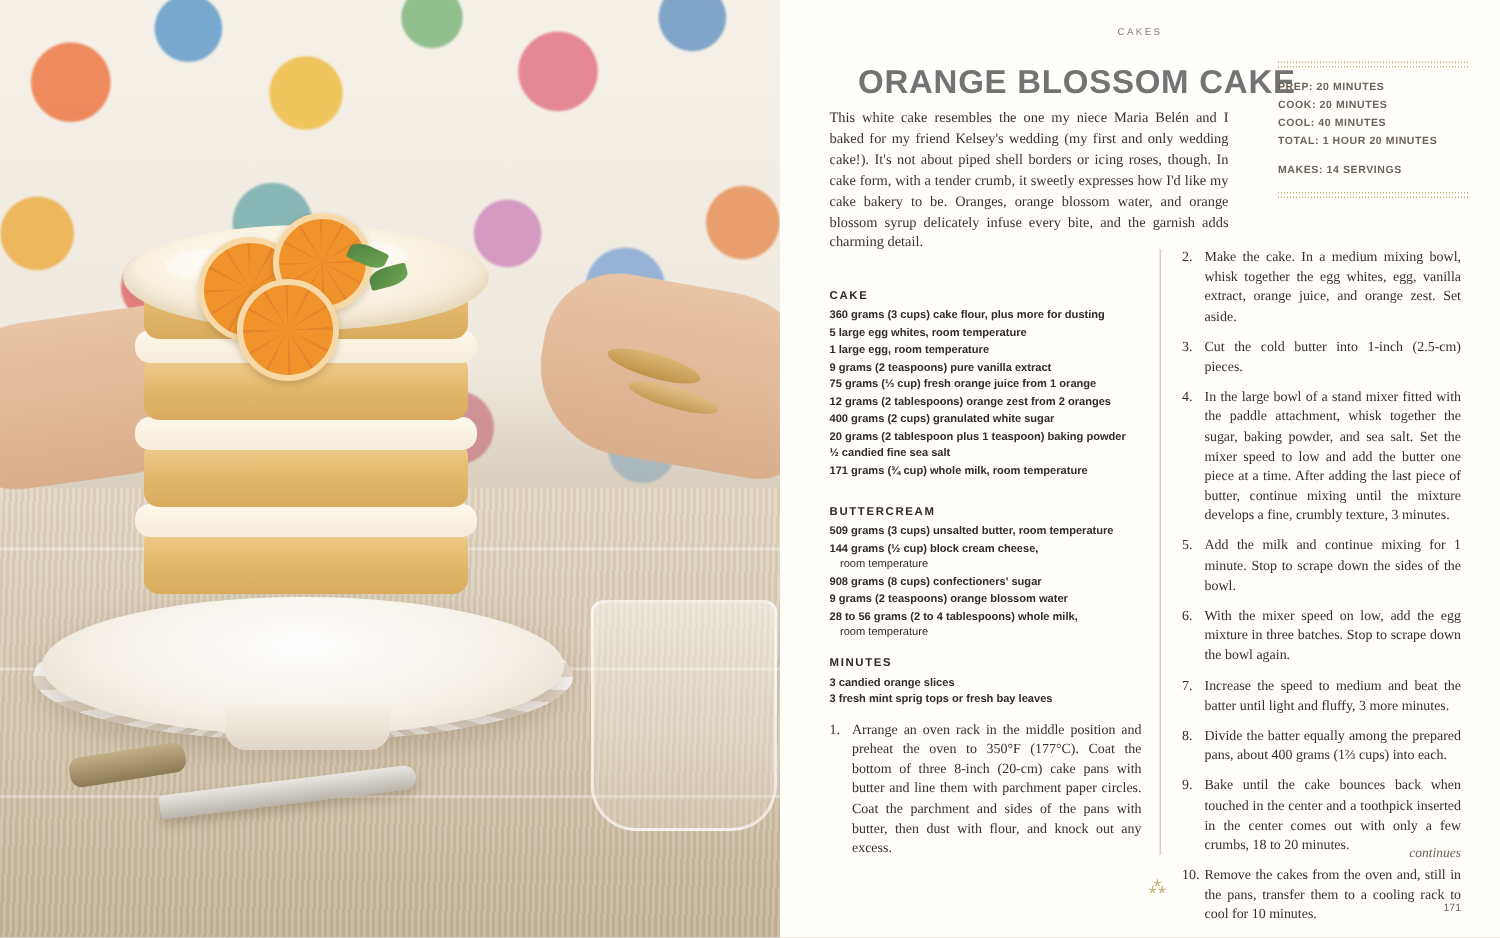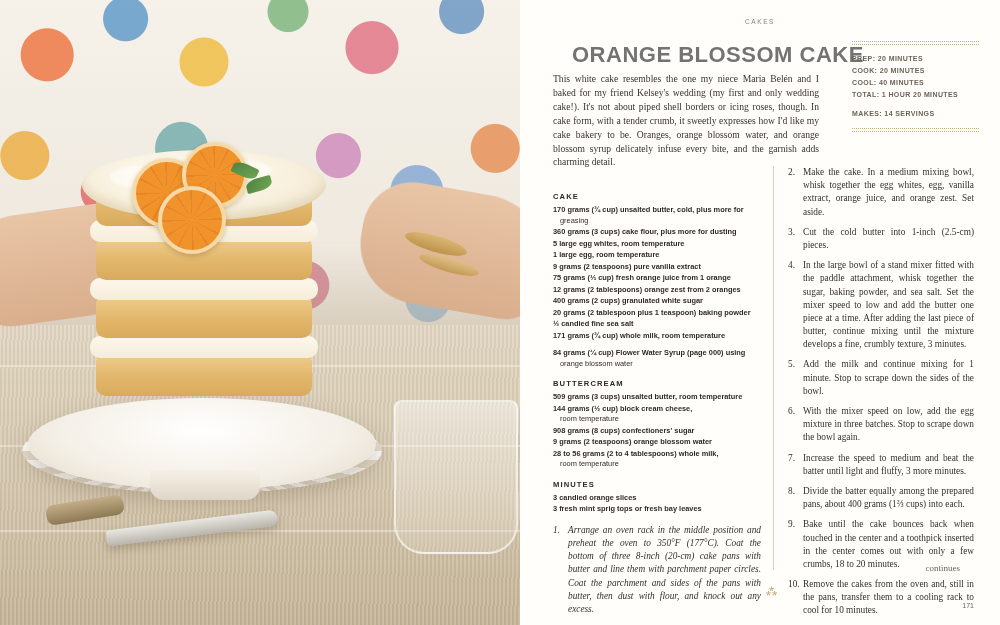--- a/index.html
+++ b/index.html
@@ -354,27 +354,28 @@
     content: counter(step) ".";
     position: absolute;
     left: -15px;
     top: 0;
     font-size: 9.3px;
     color: #33302b;
   }
   .left-steps {
     margin-top: 9px;
   }
-  .left-steps ol.steps li { margin-bottom: 5px; font-style: italic; }
+  .left-steps ol.steps li { margin-bottom: 5px; }
 
   .continues {
     position: absolute;
-    right: 40px;
+    right: 26px;
     bottom: 52px;
     font-family: "Liberation Serif", serif;
+    font-style: italic;
     font-size: 9px;
     color: #6a6055;
   }
   .folio {
     position: absolute;
     right: 26px;
     bottom: 16px;
     font-family: "Liberation Sans", sans-serif;
     font-size: 7px;
     color: #6d6257;
@@ -456,33 +457,31 @@
       <div class="meta-gap"></div>
       <div class="meta-line">MAKES: 14 SERVINGS</div>
       <div class="rule bottom"></div>
     </div>
 
     <div class="divider"></div>
 
     <div class="col-left">
 
       <div class="sec-head">CAKE</div>
-      <div class="ing"><b>170 grams (¾ cup) unsalted butter, cold, plus more for</b><span class="ind">greasing</span></div>
       <div class="ing"><b>360 grams (3 cups) cake flour, plus more for dusting</b></div>
       <div class="ing"><b>5 large egg whites, room temperature</b></div>
       <div class="ing"><b>1 large egg, room temperature</b></div>
       <div class="ing"><b>9 grams (2 teaspoons) pure vanilla extract</b></div>
       <div class="ing"><b>75 grams (⅓ cup) fresh orange juice from 1 orange</b></div>
       <div class="ing"><b>12 grams (2 tablespoons) orange zest from 2 oranges</b></div>
       <div class="ing"><b>400 grams (2 cups) granulated white sugar</b></div>
       <div class="ing"><b>20 grams (2 tablespoon plus 1 teaspoon) baking powder</b></div>
       <div class="ing"><b>½ candied fine sea salt</b></div>
       <div class="ing"><b>171 grams (¾ cup) whole milk, room temperature</b></div>
       <div class="ing-gap"></div>
-      <div class="ing"><b>84 grams (¼ cup) Flower Water Syrup (page 000) using</b><span class="ind">orange blossom water</span></div>
 
       <div class="sec-head spaced">BUTTERCREAM</div>
       <div class="ing"><b>509 grams (3 cups) unsalted butter, room temperature</b></div>
       <div class="ing"><b>144 grams (½ cup) block cream cheese,</b><span class="ind">room temperature</span></div>
       <div class="ing"><b>908 grams (8 cups) confectioners' sugar</b></div>
       <div class="ing"><b>9 grams (2 teaspoons) orange blossom water</b></div>
       <div class="ing"><b>28 to 56 grams (2 to 4 tablespoons) whole milk,</b><span class="ind">room temperature</span></div>
 
       <div class="sec-head spaced">MINUTES</div>
       <div class="ing"><b>3 candied orange slices</b></div>

